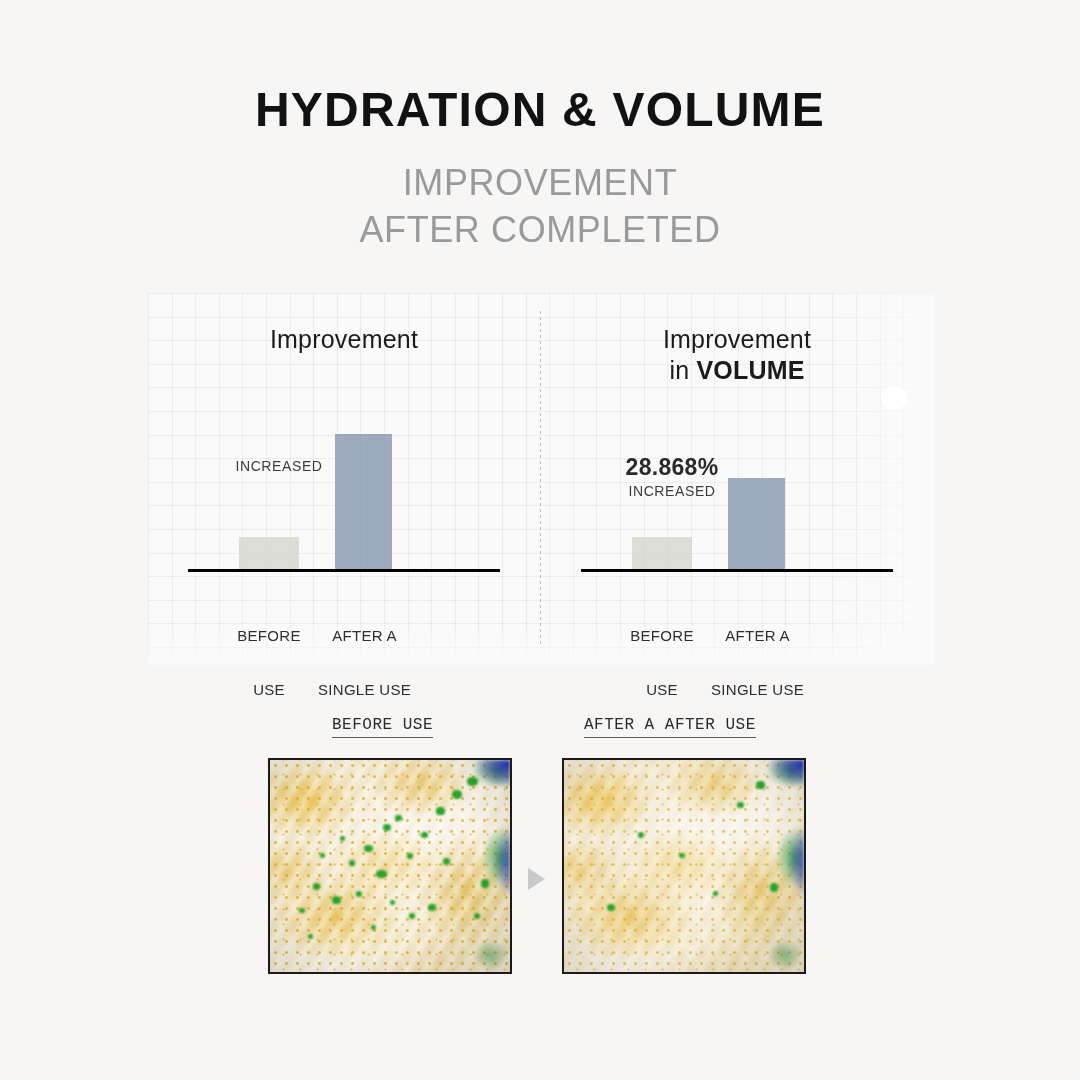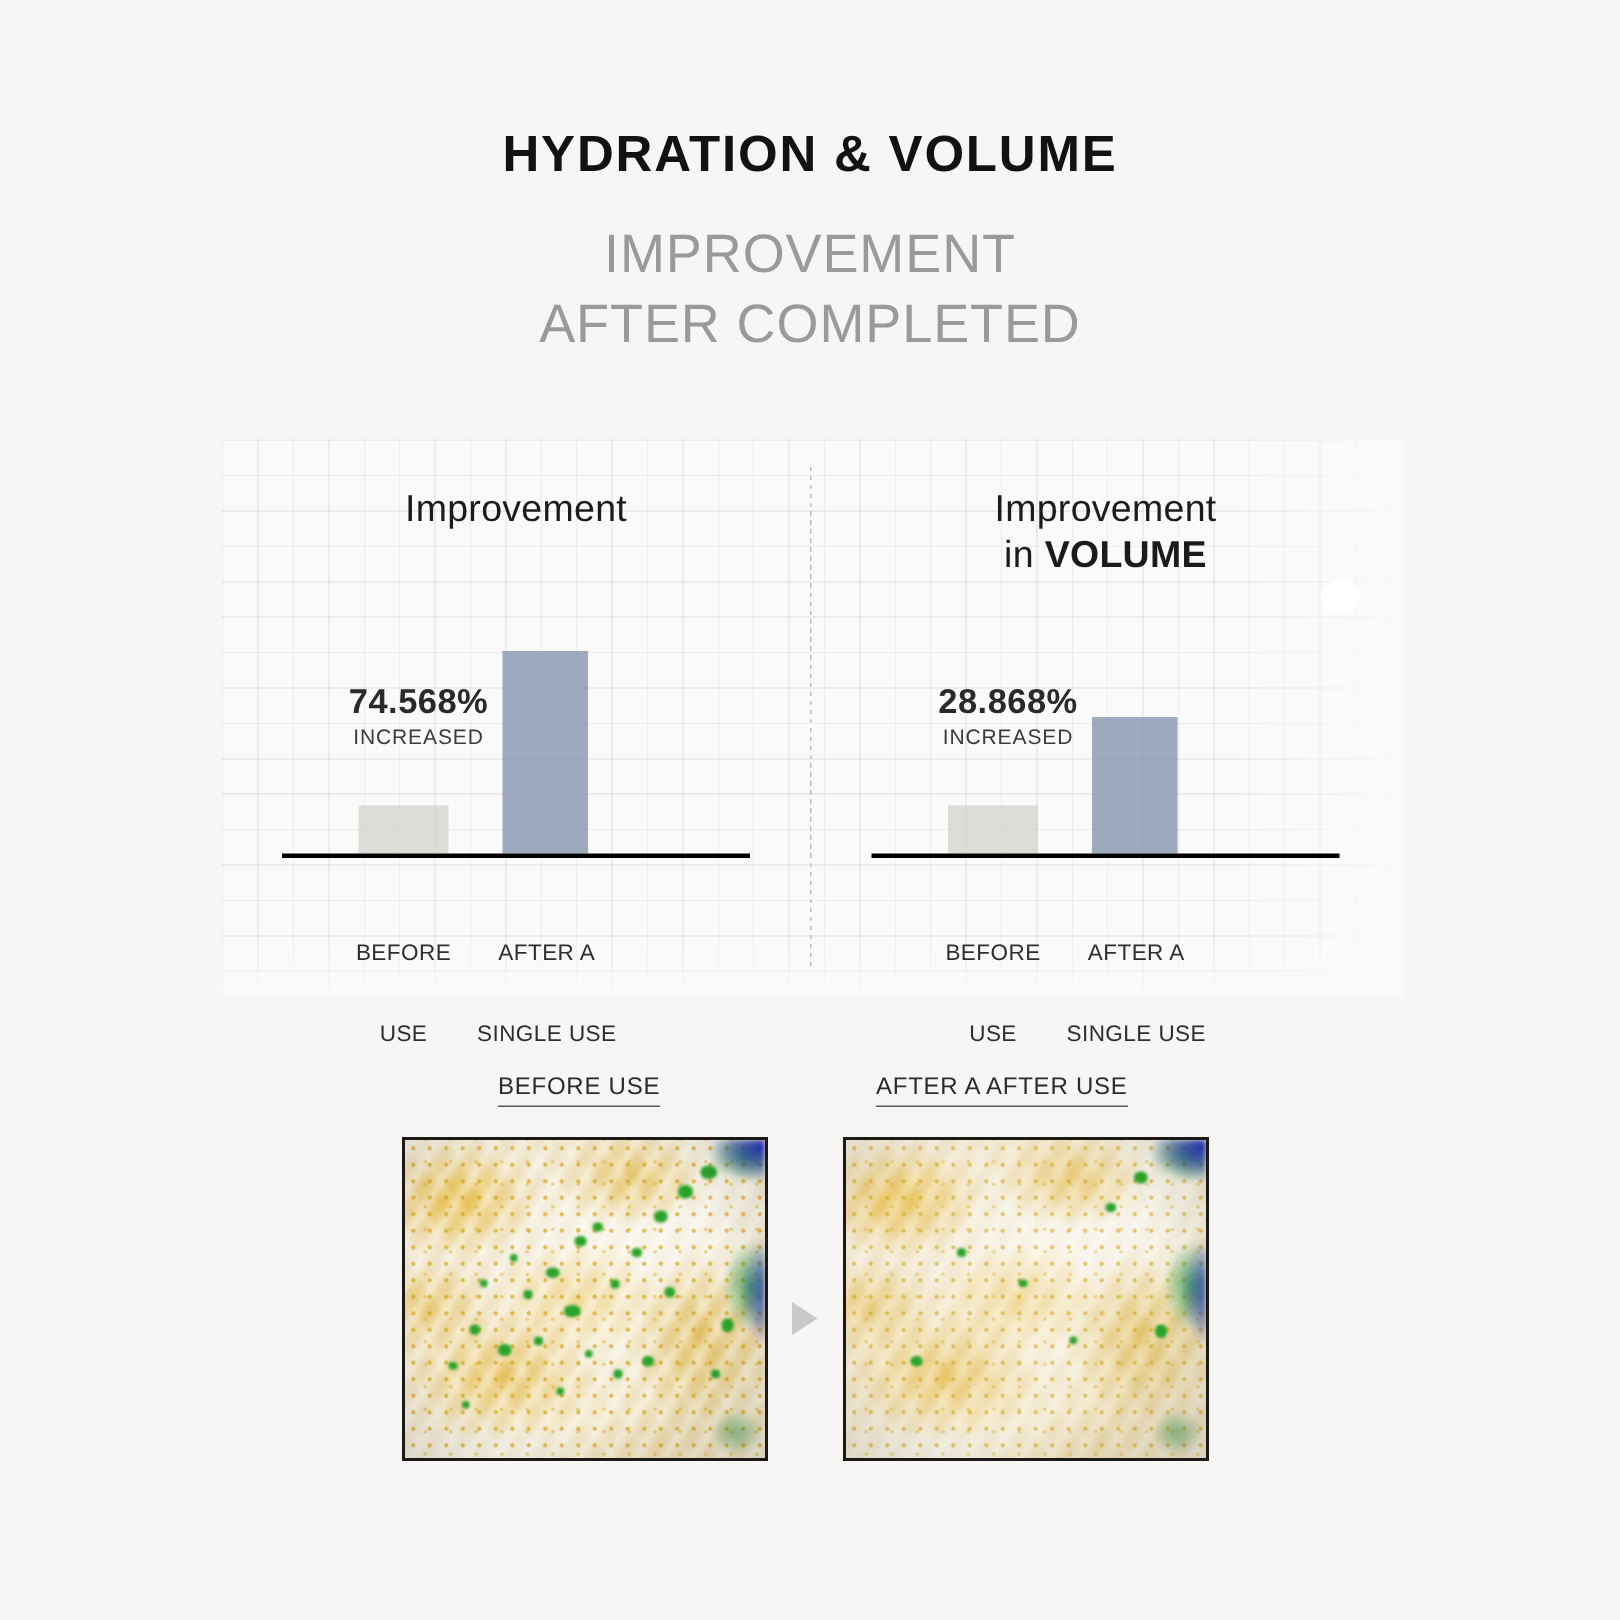--- a/index.html
+++ b/index.html
@@ -17,21 +17,21 @@
 
   
   .header {
     position: absolute;
     top: 0; left: 0; right: 0;
     text-align: center;
   }
   .title-main {
     margin: 0;
     padding-top: 86px;
-    font-size: 34px;
+    font-size: 48px;
     font-weight: 700;
     letter-spacing: 1.2px;
     color: #121212;
     line-height: 1.0;
   }
   .title-sub {
     margin: 0;
     padding-top: 26px;
     font-size: 36px;
     font-weight: 400;
@@ -176,20 +176,21 @@
   .bar-label .ln { display: block; margin-top: 32px; }
   .bar-label.one { left: 55px;  width: 132px; }
   .bar-label.two { left: 148px; width: 137px; }
 
   
   .compare {
     position: absolute;
     top: 716px;
     left: 0;
     width: 1080px;
+    font-family: Liberation Mono, monospace;
   }
   .compare-captions {
     position: relative;
     height: 30px;
   }
   .caption {
     position: absolute;
     top: 0;
     font-size: 16px;
     color: #2b2b2b;
@@ -307,21 +308,20 @@
 
   <div class="panel-divider"></div>
   <div class="white-dot"></div>
 
   <div class="half left">
     <div class="half-title">
       <span class="ln">Improvement</span>
     </div>
 
     <div class="pct-block">
-      <div class="pct-value">74.568%</div>
       <div class="pct-word">INCREASED</div>
     </div>
 
     <div class="bar before" style="height:32px;"></div>
     <div class="bar after" style="height:135px;"></div>
     <div class="axis-line"></div>
 
     <div class="bar-labels">
       <div class="bar-label one">
         <span class="ln">BEFORE</span>

